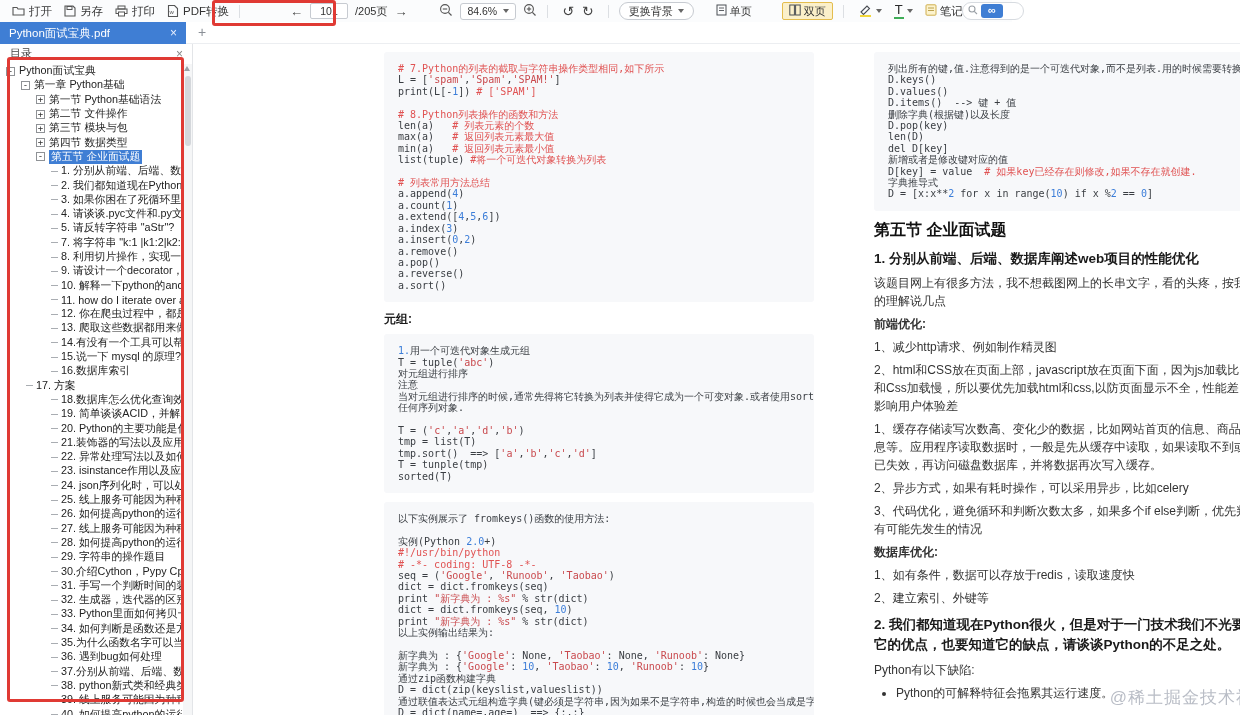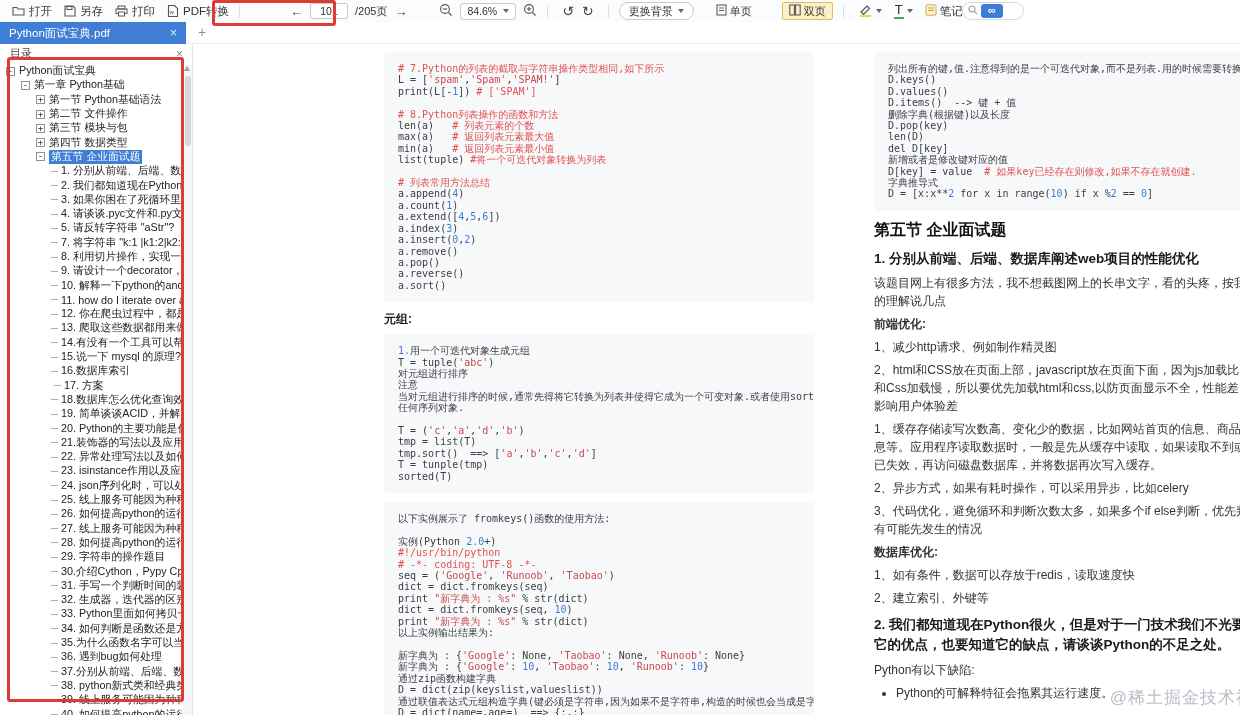--- a/index.html
+++ b/index.html
@@ -319,21 +319,21 @@
         <span class="tree-label">14.有没有一个工具可以帮助查</span>
       </div>
       <div class="tree-row" style="padding-left: 51px;">
         <span class="dash"></span>
         <span class="tree-label">15.说一下 mysql 的原理?</span>
       </div>
       <div class="tree-row" style="padding-left: 51px;">
         <span class="dash"></span>
         <span class="tree-label">16.数据库索引</span>
       </div>
-      <div class="tree-row" style="padding-left: 54px;">
+      <div class="tree-row" style="padding-left: 26px;">
         <span class="dash"></span>
         <span class="tree-label">17. 方案</span>
       </div>
       <div class="tree-row" style="padding-left: 51px;">
         <span class="dash"></span>
         <span class="tree-label">18.数据库怎么优化查询效率?</span>
       </div>
       <div class="tree-row" style="padding-left: 51px;">
         <span class="dash"></span>
         <span class="tree-label">19. 简单谈谈ACID，并解释每</span>

